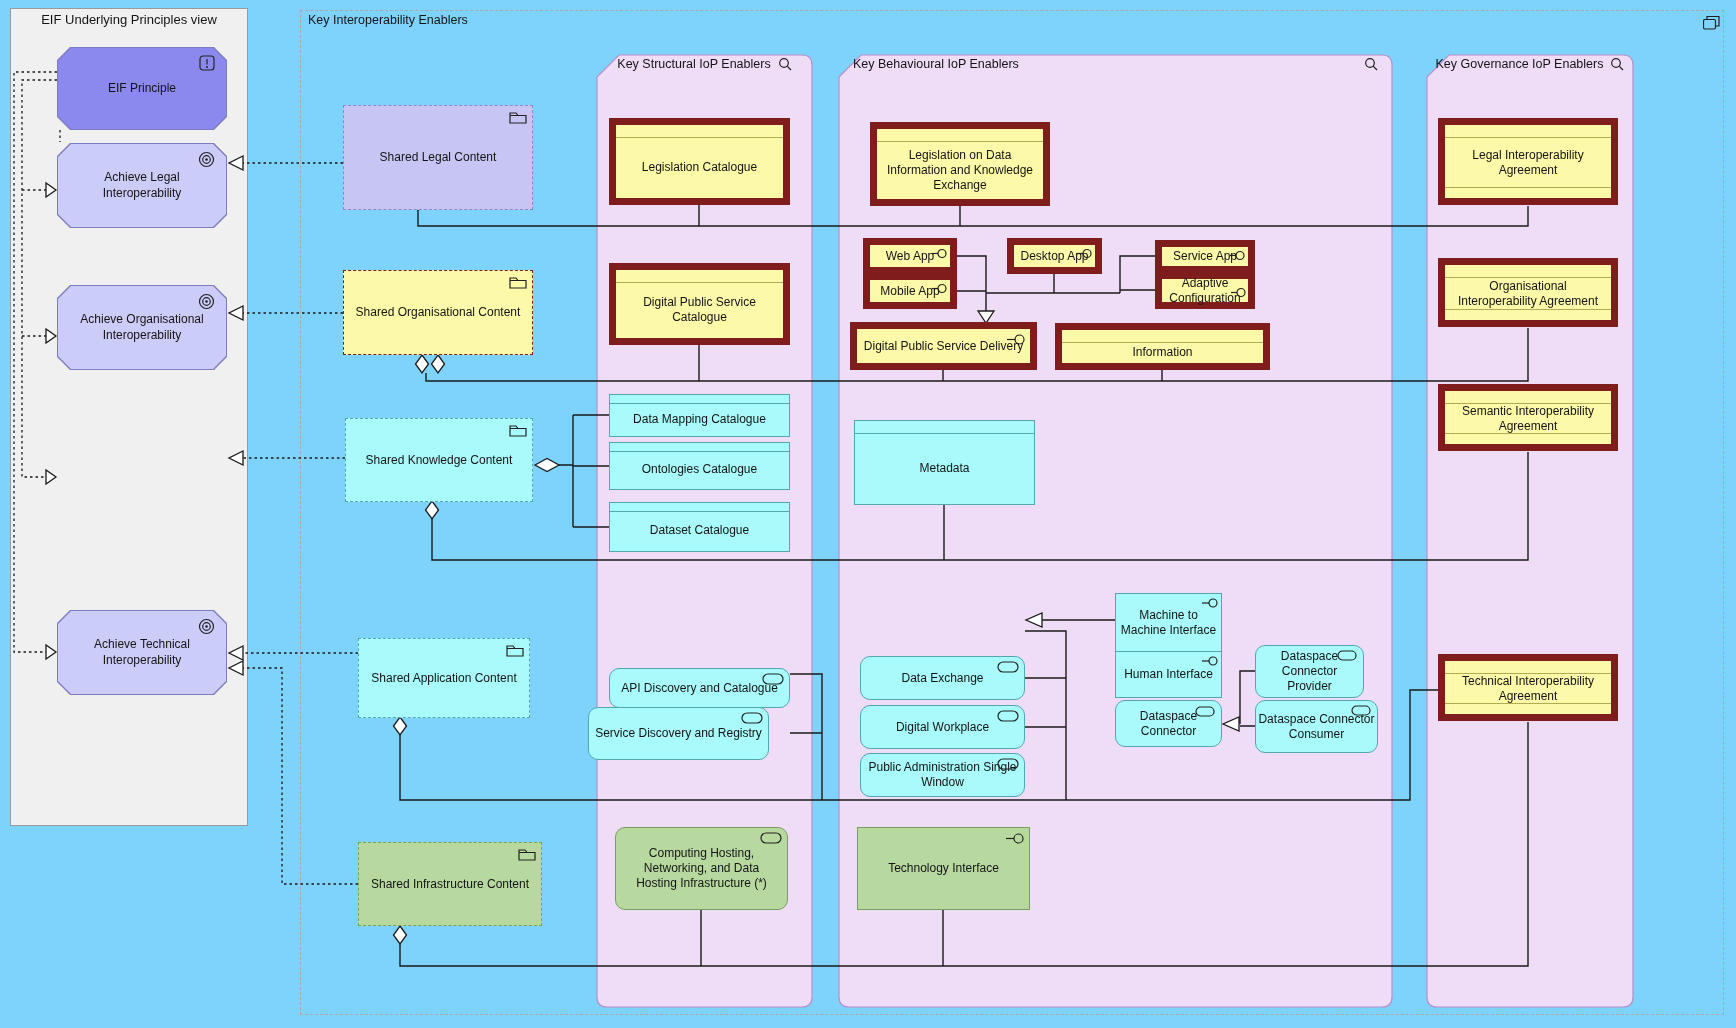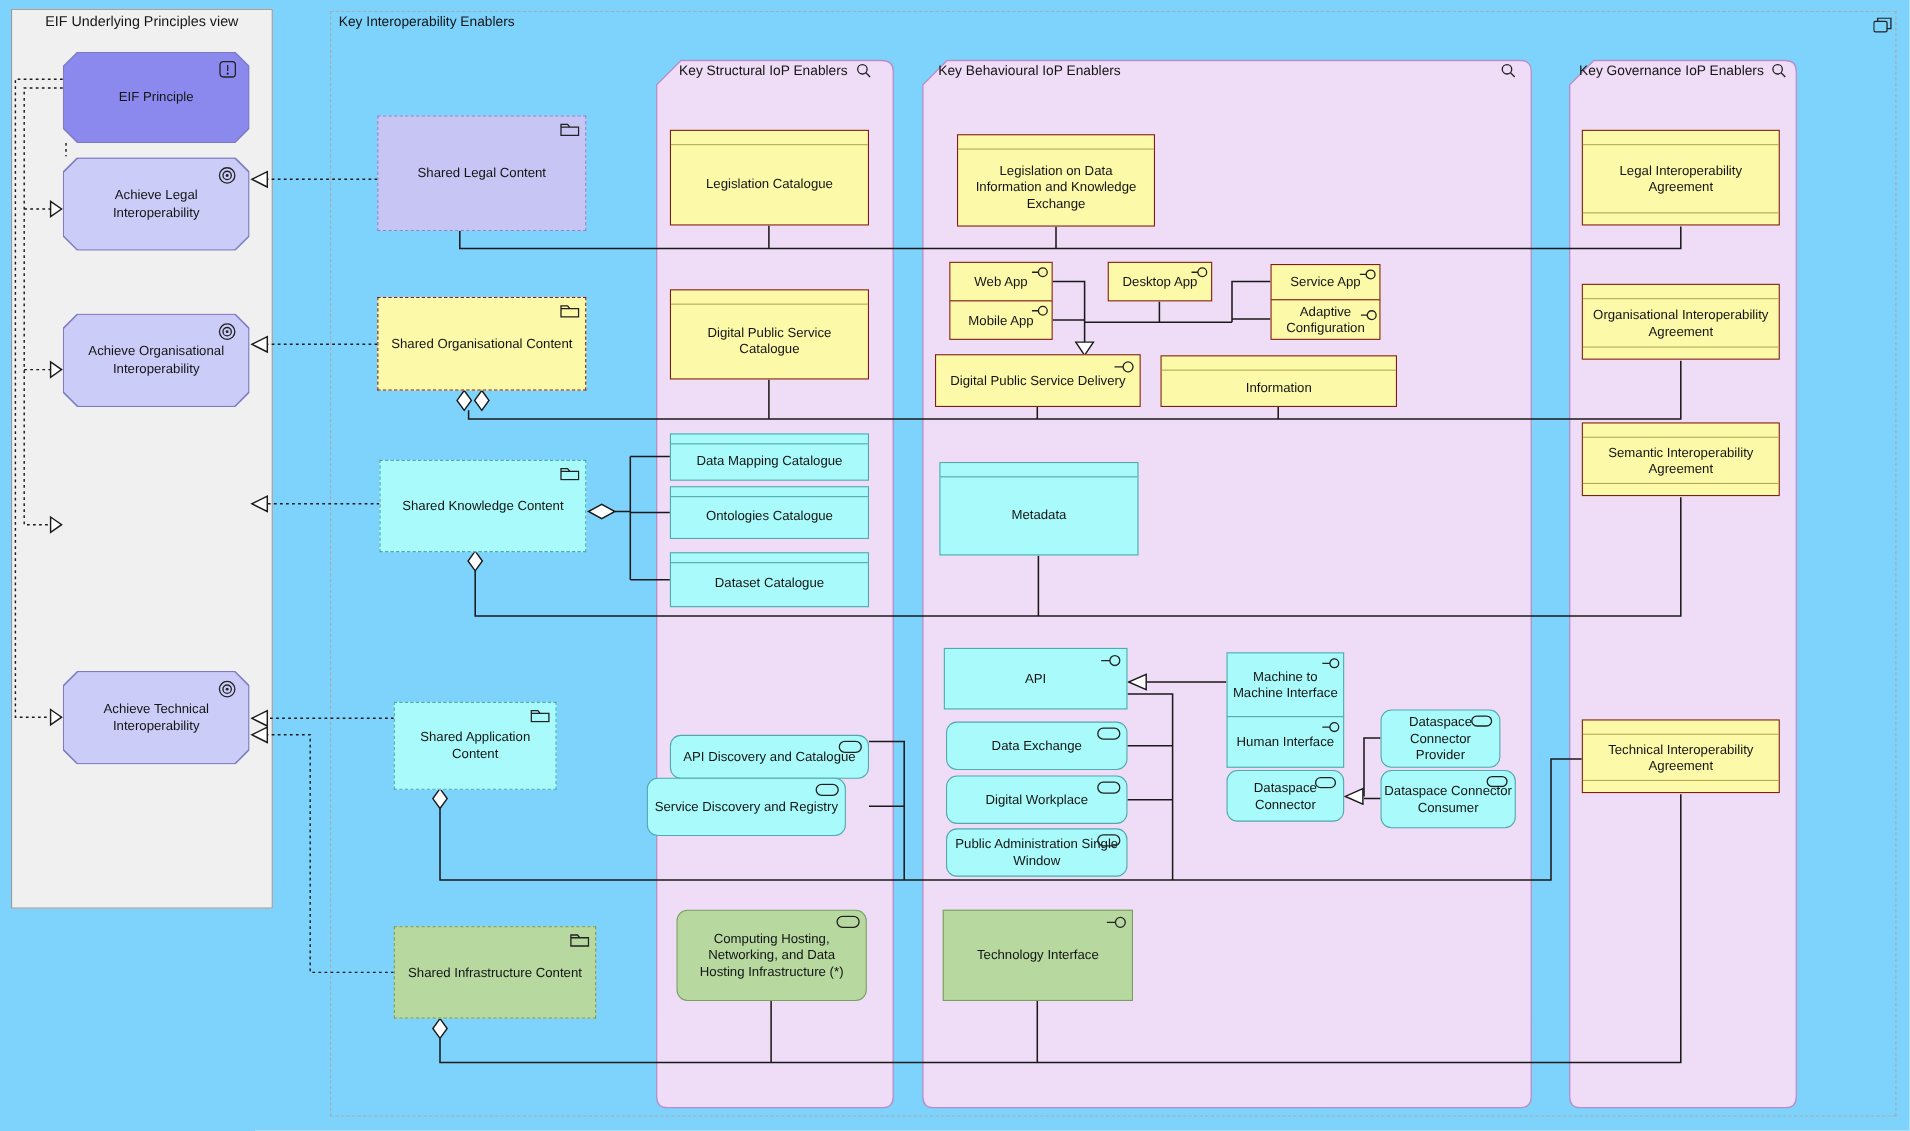--- a/index.html
+++ b/index.html
@@ -6,21 +6,21 @@
   body{font-family:"Liberation Sans","DejaVu Sans",sans-serif;background:#fff;color:#141414}
   #stage{position:relative;width:1736px;height:1028px;background:#7dd3fc;overflow:hidden}
   .layer{position:absolute;left:0;top:0;z-index:1}
   .panel{position:absolute;z-index:0;background:#f0f0f1;border:1px solid #9a9a9a}
   .outer{position:absolute;z-index:0;border:1px dashed #aaa}
   .ptitle{position:absolute;z-index:2;font-size:13px;text-align:center}
   .ctitle{position:absolute;z-index:2;font-size:12.5px}
   .hdr{position:absolute;z-index:2;display:flex;align-items:center;justify-content:center;gap:7px;font-size:12.5px}
   .node{position:absolute;z-index:2;display:flex;align-items:center;justify-content:center;
         text-align:center;font-size:12px;line-height:1.25;padding:3px 6px}
-  .y{background:#fcf9a9;border:1px solid #7f1d1d}
+  .y{background:#fcf9a9;border:7px solid #7f1d1d}
   .c{background:#a9fbfb;border:1px solid #53a7ad}
   .g{background:#b7d9a0;border:1px solid #7a9e62}
   .lav{background:#c7c5f3;border:1px solid #8a88cc}
   .grp{border-style:dashed;border-width:1.5px}
   .rd{border-radius:10px}
   .obj{padding-top:15px}
   .obj::before{content:"";position:absolute;top:0;left:0;right:0;height:12px;border-bottom:1px solid #b3ab53}
   .c.obj::before{border-color:#53a7ad}
   .obj.sm{padding-top:10px}
   .obj.sm::before{height:8px}
@@ -176,21 +176,21 @@
     <span class="ic"><svg width="18" height="14">
           <path d="M1 13 V3 h6 l2 2.5 H17 V13 Z M1 5.5 H9"></path>
         </svg></span>
   </div>
   <div class="node c grp" style="left:345px;top:418px;width:188px;height:84px">
     <span class="lbl">Shared Knowledge Content</span>
     <span class="ic"><svg width="18" height="14">
           <path d="M1 13 V3 h6 l2 2.5 H17 V13 Z M1 5.5 H9"></path>
         </svg></span>
   </div>
-  <div class="node c grp" style="left:358px;top:638px;width:148px;height:80px">
+  <div class="node c grp" style="left:358px;top:638px;width:172px;height:80px">
     <span class="lbl">Shared Application Content</span>
     <span class="ic"><svg width="18" height="14">
           <path d="M1 13 V3 h6 l2 2.5 H17 V13 Z M1 5.5 H9"></path>
         </svg></span>
   </div>
   <div class="node g grp" style="left:358px;top:842px;width:184px;height:84px">
     <span class="lbl">Shared Infrastructure Content</span>
     <span class="ic"><svg width="18" height="14">
           <path d="M1 13 V3 h6 l2 2.5 H17 V13 Z M1 5.5 H9"></path>
         </svg></span>
@@ -274,27 +274,20 @@
           <line x1="0" y1="6.5" x2="8" y2="6.5"></line>
           <circle cx="12.5" cy="6.5" r="4.5"></circle>
         </svg></span>
   </div>
   <div class="node y obj" style="left:1055px;top:323px;width:215px;height:47px">
     <span class="lbl">Information</span>
   </div>
   <div class="node c obj" style="left:854px;top:420px;width:181px;height:85px">
     <span class="lbl">Metadata</span>
   </div>
-  <div class="node c" style="left:858px;top:589px;width:167px;height:56px">
-    <span class="lbl">API</span>
-    <span class="ic"><svg width="18" height="13">
-          <line x1="0" y1="6.5" x2="8" y2="6.5"></line>
-          <circle cx="12.5" cy="6.5" r="4.5"></circle>
-        </svg></span>
-  </div>
   <div class="node c rd" style="left:860px;top:656px;width:165px;height:44px">
     <span class="lbl">Data Exchange</span>
     <span class="ic"><svg width="22" height="12">
           <rect x="1" y="1" width="20" height="10" rx="5"></rect>
         </svg></span>
   </div>
   <div class="node c rd" style="left:860px;top:705px;width:165px;height:44px">
     <span class="lbl">Digital Workplace</span>
     <span class="ic"><svg width="22" height="12">
           <rect x="1" y="1" width="20" height="10" rx="5"></rect>

